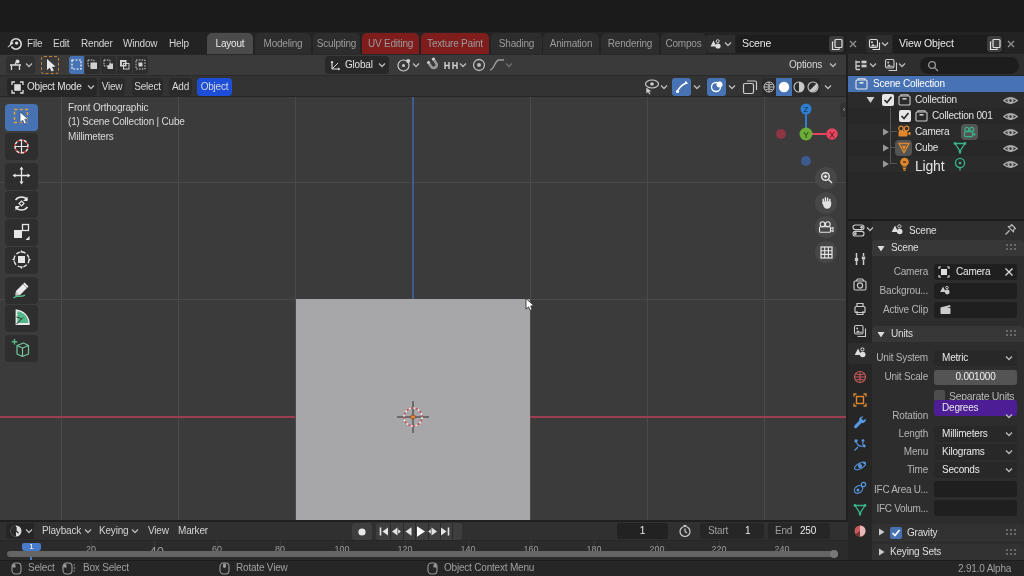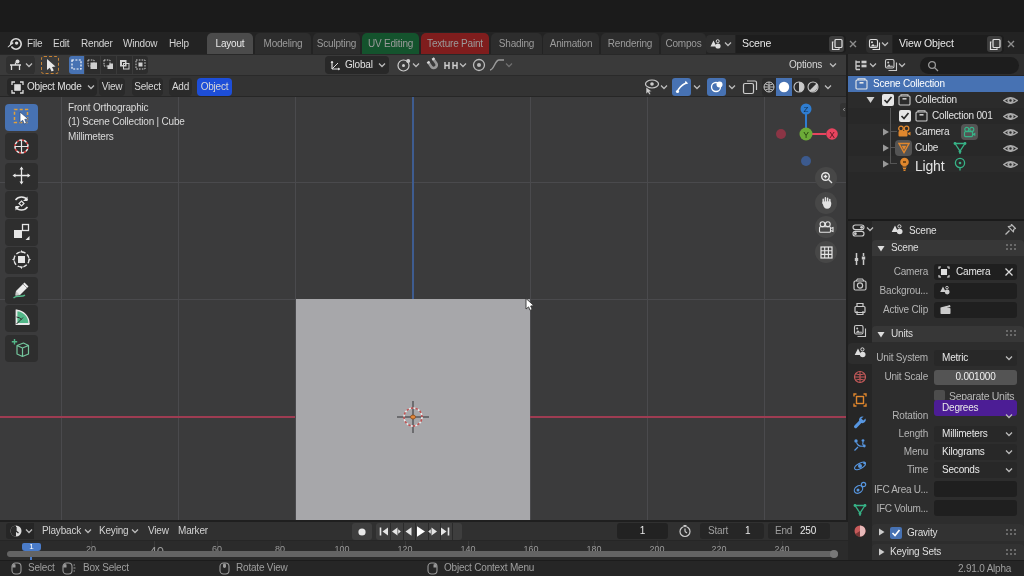--- a/index.html
+++ b/index.html
@@ -23,21 +23,21 @@
 </svg>
 <div class="abs" style="left:27px;top:38px;color:#d4d4d4;font-size:10px;letter-spacing:-0.2px;white-space:nowrap">File</div>
 <div class="abs" style="left:53px;top:38px;color:#d4d4d4;font-size:10px;letter-spacing:-0.2px;white-space:nowrap">Edit</div>
 <div class="abs" style="left:81px;top:38px;color:#d4d4d4;font-size:10px;letter-spacing:-0.2px;white-space:nowrap">Render</div>
 <div class="abs" style="left:123px;top:38px;color:#d4d4d4;font-size:10px;letter-spacing:-0.2px;white-space:nowrap">Window</div>
 <div class="abs" style="left:169px;top:38px;color:#d4d4d4;font-size:10px;letter-spacing:-0.2px;white-space:nowrap">Help</div>
 
 <div class="abs" style="left:207px;top:33px;width:46px;height:21px;background:#4b4b4b;border-radius:5px 5px 0 0;color:#e8e8e8;font-size:10px;letter-spacing:-0.2px;text-align:center;line-height:21px;overflow:hidden;white-space:nowrap">Layout</div>
 <div class="abs" style="left:255px;top:33px;width:56px;height:21px;background:#2d2d2d;border-radius:5px 5px 0 0;color:#9b9b9b;font-size:10px;letter-spacing:-0.2px;text-align:center;line-height:21px;overflow:hidden;white-space:nowrap">Modeling</div>
 <div class="abs" style="left:313px;top:33px;width:47px;height:21px;background:#2d2d2d;border-radius:5px 5px 0 0;color:#9b9b9b;font-size:10px;letter-spacing:-0.2px;text-align:center;line-height:21px;overflow:hidden;white-space:nowrap">Sculpting</div>
-<div class="abs" style="left:362px;top:33px;width:57px;height:21px;background:#14532d;border-radius:5px 5px 0 0;color:#9b9b9b;font-size:10px;letter-spacing:-0.2px;text-align:center;line-height:21px;overflow:hidden;white-space:nowrap">UV Editing</div>
+<div class="abs" style="left:362px;top:33px;width:57px;height:21px;background:#7f1d1d;border-radius:5px 5px 0 0;color:#9b9b9b;font-size:10px;letter-spacing:-0.2px;text-align:center;line-height:21px;overflow:hidden;white-space:nowrap">UV Editing</div>
 <div class="abs" style="left:421px;top:33px;width:68px;height:21px;background:#7f1d1d;border-radius:5px 5px 0 0;color:#9b9b9b;font-size:10px;letter-spacing:-0.2px;text-align:center;line-height:21px;overflow:hidden;white-space:nowrap">Texture Paint</div>
 <div class="abs" style="left:491px;top:33px;width:51px;height:21px;background:#2d2d2d;border-radius:5px 5px 0 0;color:#9b9b9b;font-size:10px;letter-spacing:-0.2px;text-align:center;line-height:21px;overflow:hidden;white-space:nowrap">Shading</div>
 <div class="abs" style="left:543px;top:33px;width:56px;height:21px;background:#2d2d2d;border-radius:5px 5px 0 0;color:#9b9b9b;font-size:10px;letter-spacing:-0.2px;text-align:center;line-height:21px;overflow:hidden;white-space:nowrap">Animation</div>
 <div class="abs" style="left:601px;top:33px;width:58px;height:21px;background:#2d2d2d;border-radius:5px 5px 0 0;color:#9b9b9b;font-size:10px;letter-spacing:-0.2px;text-align:center;line-height:21px;overflow:hidden;white-space:nowrap">Rendering</div>
 <div class="abs" style="left:661px;top:33px;width:45px;height:21px;background:#2d2d2d;border-radius:5px 5px 0 0;color:#9b9b9b;font-size:10px;letter-spacing:-0.2px;text-align:center;line-height:21px;overflow:hidden;white-space:nowrap">Compos</div>
 
 <div class="abs" style="left:706px;top:35px;width:29px;height:18px;background:#2e2e2e;border-radius:4px 0 0 4px"></div>
 <svg class="abs" style="left:709px;top:38px" width="13" height="13" viewBox="0 0 13 13">
   <path d="M4.5 2.5 L7.5 8.5 L1.5 8.5 Z" fill="#ddd"></path>
   <circle cx="9" cy="8" r="2.6" fill="#ddd"></circle>

